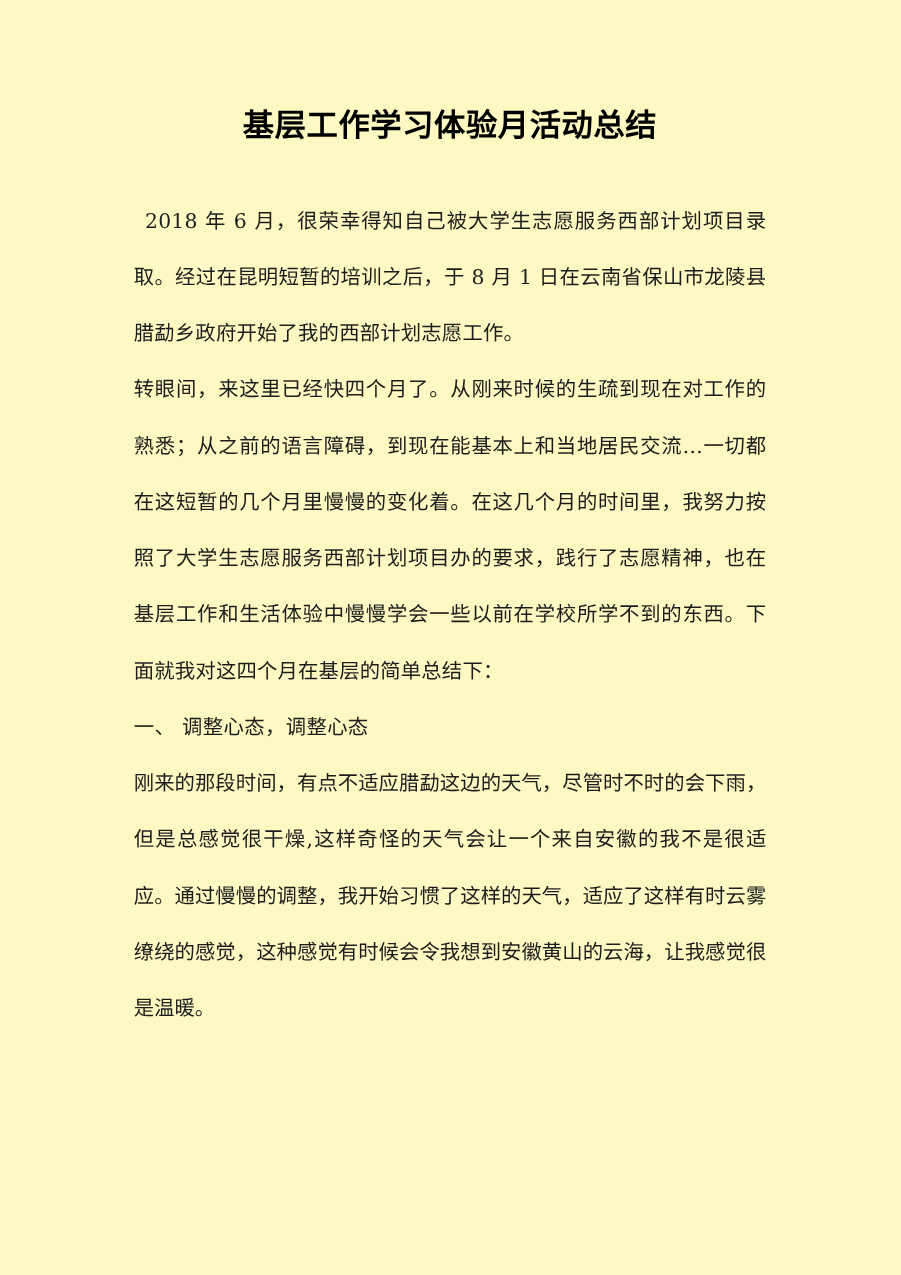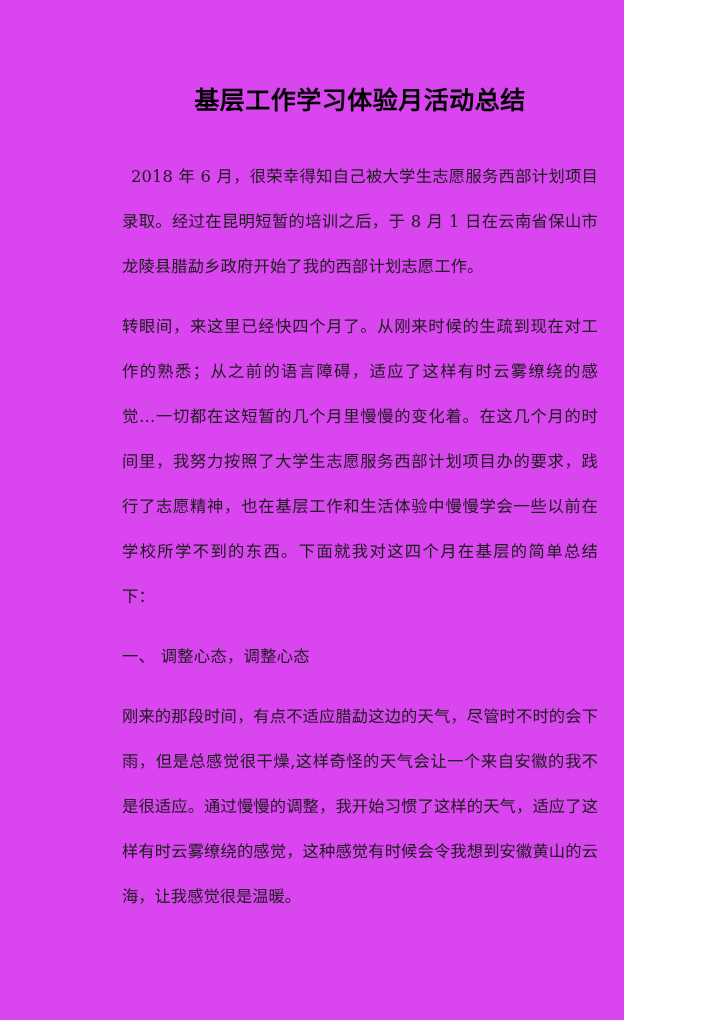--- a/index.html
+++ b/index.html
@@ -12,23 +12,23 @@
     width: 721px;
     height: 1020px;
     overflow: hidden;
     font-family: "DejaVu Serif", "Liberation Serif", serif;
     color: #1a1a1a;
     -webkit-font-smoothing: antialiased;
   }
 
   .page {
     position: relative;
-    width: 624px;
+    width: 721px;
     height: 1020px;
-    background: #d946ef;
+    background: #fef9c3;
     box-sizing: border-box;
   }
 
   .doc-body {
     position: absolute;
     left: 107px;
     top: 0;
     width: 506px;
   }
 
@@ -39,21 +39,21 @@
     font-weight: 700;
     line-height: 1.2;
     text-align: center;
     letter-spacing: 0.5px;
     color: #000000;
     padding-top: 86px;
     font-family: "DejaVu Serif", "Liberation Serif", serif;
   }
 
   .para {
-    margin: 15px;
+    margin: 0;
     font-size: 16.3px;
     line-height: 45px;
     text-align: justify;
     text-justify: inter-ideograph;
     color: #1c1c1c;
     word-break: break-all;
     letter-spacing: 0.15px;
   }
 
   
@@ -74,21 +74,21 @@
 </head>
 <body>
 
 <div class="page">
   <div class="doc-body">
 
     <h1 class="doc-title">基层工作学习体验月活动总结</h1>
 
     <p class="para first-para">2018 年 6 月，很荣幸得知自己被大学生志愿服务西部计划项目录取。经过在昆明短暂的培训之后，于 8 月 1 日在云南省保山市龙陵县腊勐乡政府开始了我的西部计划志愿工作。</p>
 
-    <p class="para">转眼间，来这里已经快四个月了。从刚来时候的生疏到现在对工作的熟悉；从之前的语言障碍，适应了这样有时云雾缭绕的感觉…一切都在这短暂的几个月里慢慢的变化着。在这几个月的时间里，我努力按照了大学生志愿服务西部计划项目办的要求，践行了志愿精神，也在基层工作和生活体验中慢慢学会一些以前在学校所学不到的东西。下面就我对这四个月在基层的简单总结下：</p>
+    <p class="para">转眼间，来这里已经快四个月了。从刚来时候的生疏到现在对工作的熟悉；从之前的语言障碍，到现在能基本上和当地居民交流…一切都在这短暂的几个月里慢慢的变化着。在这几个月的时间里，我努力按照了大学生志愿服务西部计划项目办的要求，践行了志愿精神，也在基层工作和生活体验中慢慢学会一些以前在学校所学不到的东西。下面就我对这四个月在基层的简单总结下：</p>
 
     <p class="para heading-para">一、 调整心态，调整心态</p>
 
 
 
     <p class="para tight">刚来的那段时间，有点不适应腊勐这边的天气，尽管时不时的会下雨，但是总感觉很干燥,这样奇怪的天气会让一个来自安徽的我不是很适应。通过慢慢的调整，我开始习惯了这样的天气，适应了这样有时云雾缭绕的感觉，这种感觉有时候会令我想到安徽黄山的云海，让我感觉很是温暖。</p>
 
   </div>
 </div>
 

